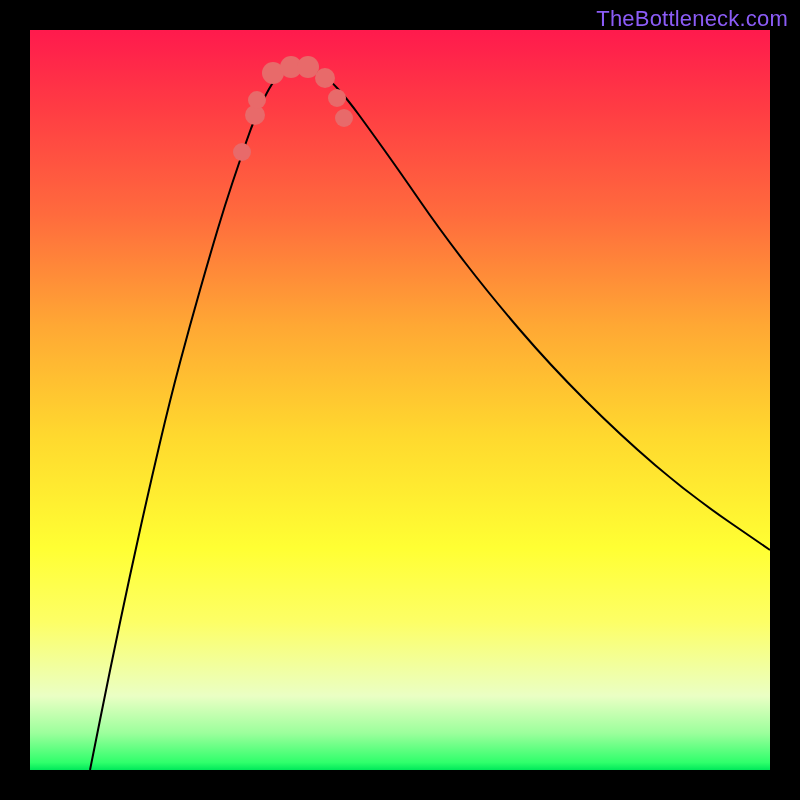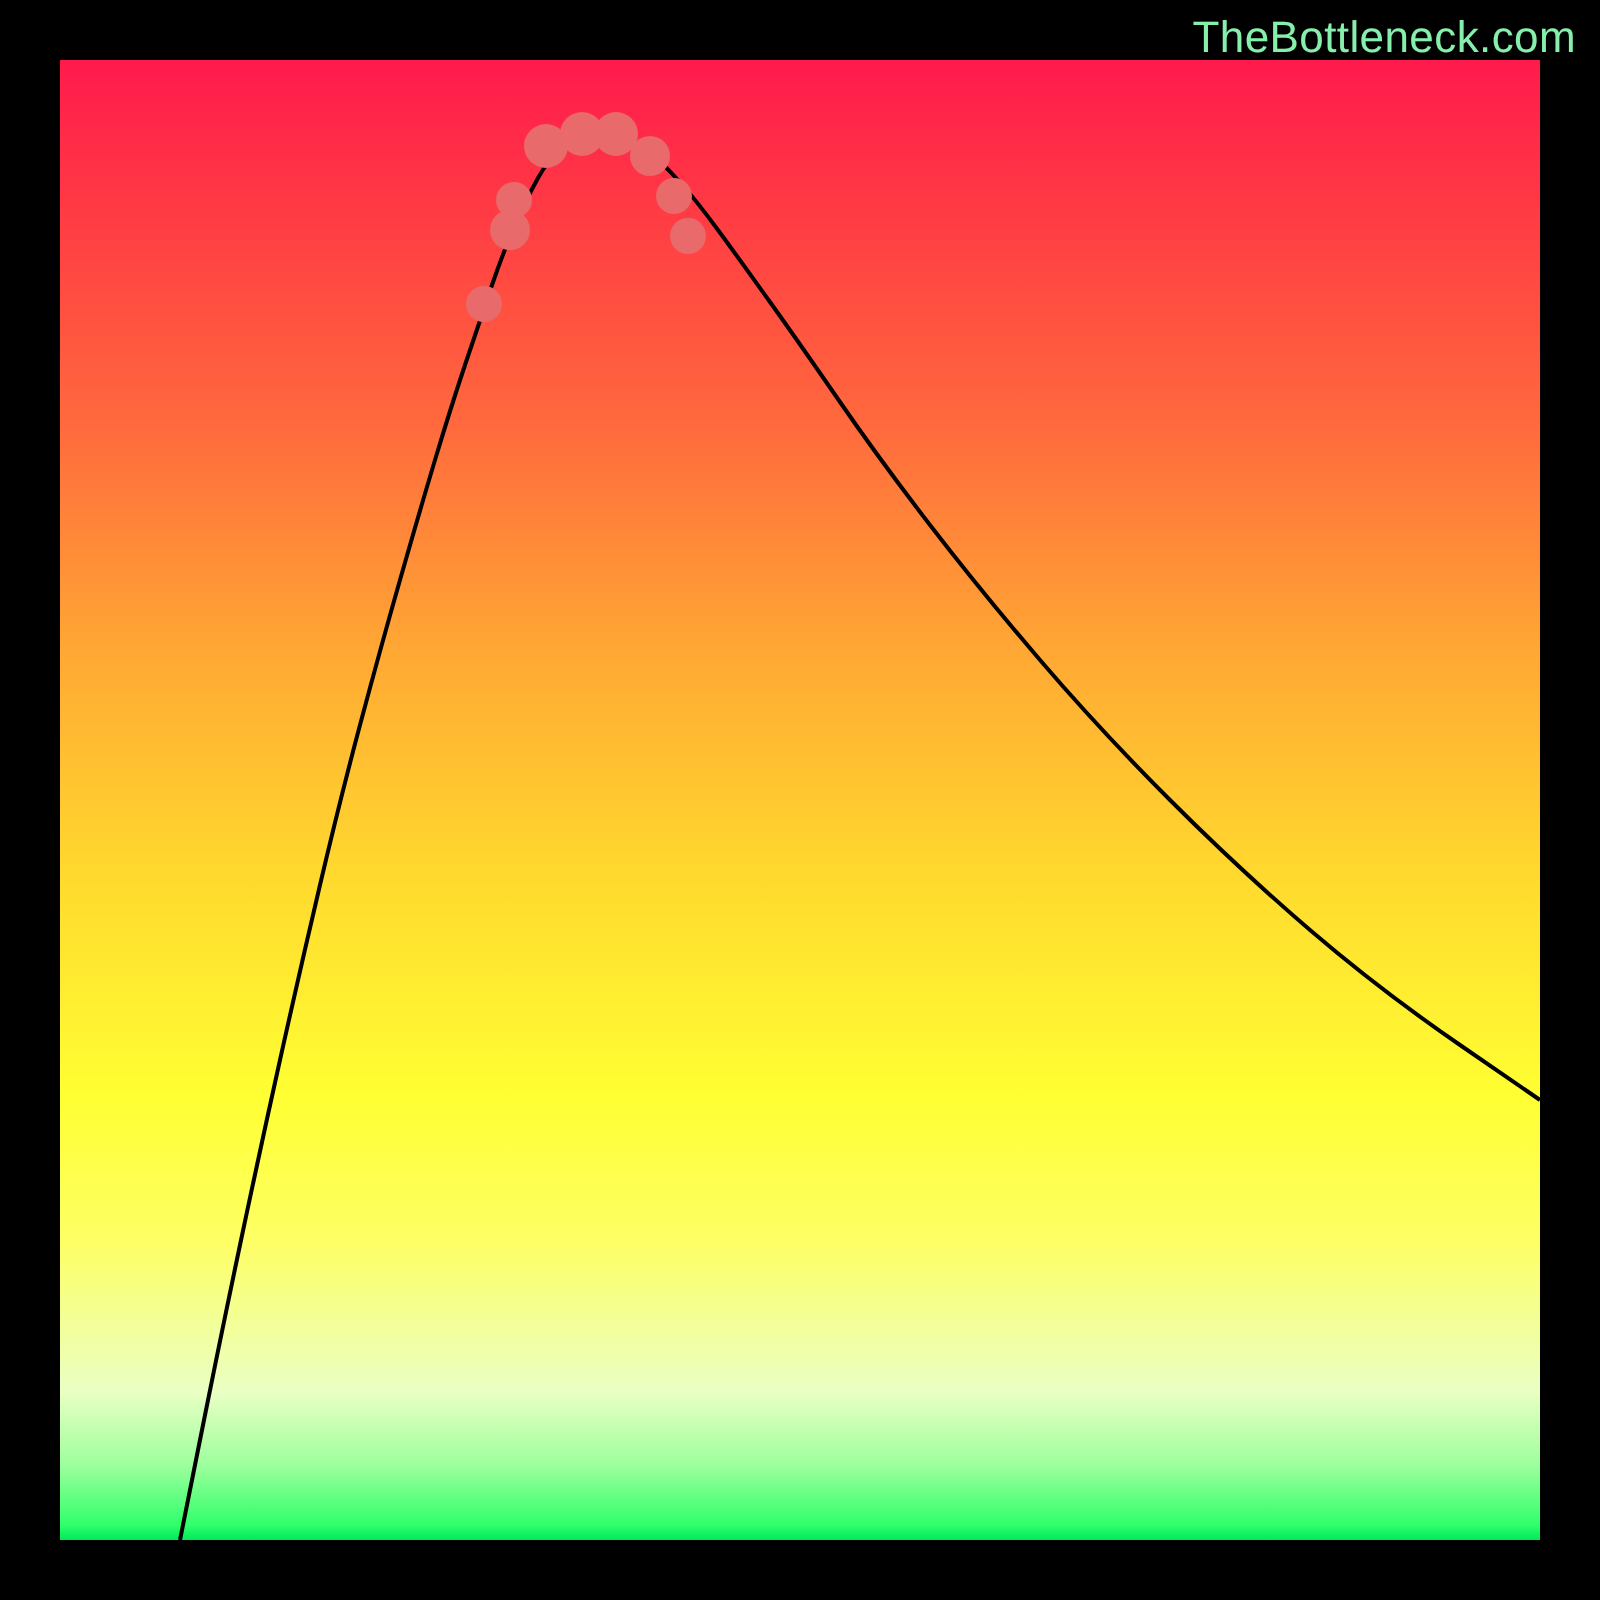--- a/index.html
+++ b/index.html
@@ -28,21 +28,21 @@
       #eaffc4 90%,
       #9cff9c 95%,
       #2fff6b 99%,
       #00e85a 100%
     );
   }
   .watermark {
     position: absolute;
     top: 6px;
     right: 12px;
-    color: #86efac;
+    color: #8b5cf6;
     font-size: 22px;
     font-weight: 500;
     letter-spacing: 0.2px;
     z-index: 10;
   }
   svg.curves {
     position: absolute;
     left: 0;
     top: 0;
     width: 740px;

